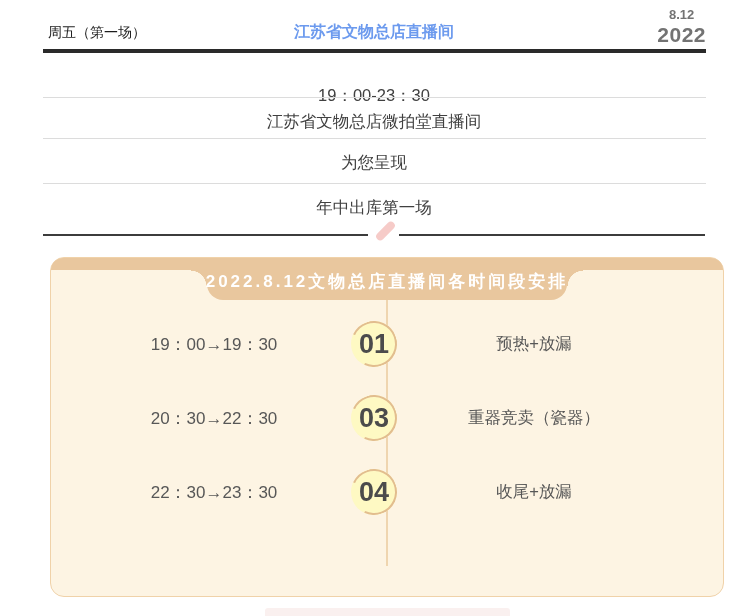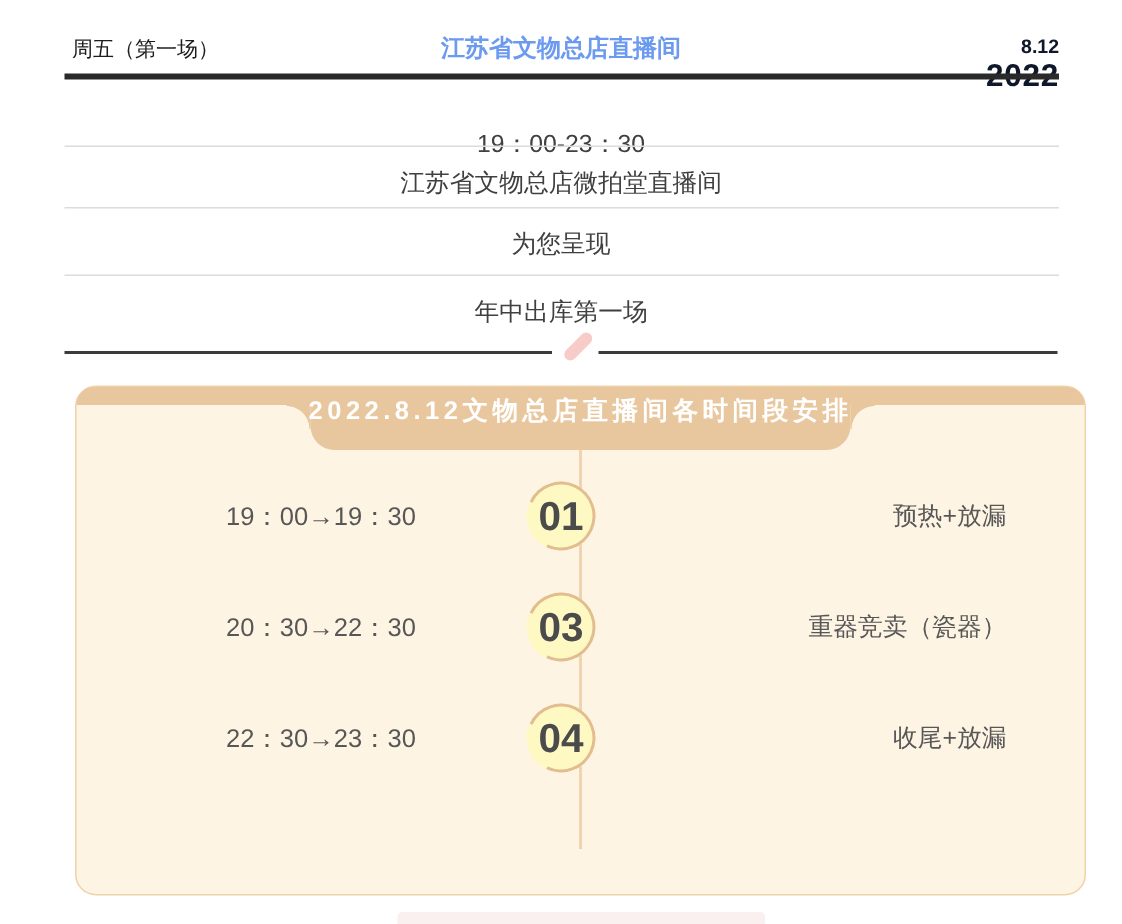--- a/index.html
+++ b/index.html
@@ -6,55 +6,55 @@
   body{
     width:748px;height:616px;position:relative;overflow:hidden;
     background:#ffffff;
     font-family:"Liberation Sans","DejaVu Sans",sans-serif;
     color:#414141;
   }
   
   .session-label{position:absolute;left:48px;top:24px;font-size:14px;color:#1c1c1c;}
   .page-title{position:absolute;left:0;right:0;top:22px;text-align:center;
     color:#6c9aee;font-size:16px;font-weight:bold;}
-  .date-block{position:absolute;right:42px;top:24px;text-align:right;color:#0f172a;line-height:1.15;}
+  .date-block{position:absolute;right:42px;top:8px;text-align:center;color:#737373;line-height:1.15;}
   .date-small{font-size:13px;font-weight:bold;}
   .date-year{font-size:21px;font-weight:bold;letter-spacing:0.5px;}
   .thick-rule{position:absolute;left:43px;width:663px;top:49px;height:4px;background:#2a2a2a;}
   
   .intro-line{position:absolute;left:0;right:0;text-align:center;font-size:16.5px;color:#404040;}
   .il-0{top:85px;} .il-1{top:111px;} .il-2{top:152px;} .il-3{top:197px;}
   .thin-rule{position:absolute;left:43px;width:663px;height:1px;background:#dcdcdc;}
   .tr-0{top:97px;} .tr-1{top:138px;} .tr-2{top:183px;}
   .dark-rule{position:absolute;top:234px;height:2px;background:#3c3c3c;}
   .dr-left{left:43px;width:325px;}
   .dr-right{left:399px;width:306px;}
   .pink-slash{position:absolute;left:374px;top:227px;width:23px;height:8px;
     background:#f6cbc8;border-radius:5px;transform:rotate(-45deg);}
   
   .card{position:absolute;left:50px;top:257px;width:674px;height:340px;box-sizing:border-box;
     background:#fdf4e3;border:1px solid #f0d2a9;border-radius:14px;}
   .card-topbar{position:absolute;top:0;left:0;right:0;height:12px;background:#e9c79e;
     border-radius:13px 13px 0 0;}
   .card-tab{position:absolute;top:0;left:50%;transform:translateX(-50%);
     width:360px;height:42px;background:#e9c79e;border-radius:0 0 16px 16px;
-    display:flex;justify-content:center;}
+    display:flex;align-items:center;justify-content:center;}
   .fillet{position:absolute;top:12px;width:16px;height:16px;}
   .fillet-left{left:calc(50% - 196px);
     background:radial-gradient(circle at 0% 100%, rgba(0,0,0,0) 15px, #e9c79e 15.5px);}
   .fillet-right{left:calc(50% + 180px);
     background:radial-gradient(circle at 100% 100%, rgba(0,0,0,0) 15px, #e9c79e 15.5px);}
   .card-title{color:#ffffff;font-size:17px;font-weight:bold;letter-spacing:3px;
     padding-top:4px;white-space:nowrap;}
   .timeline{position:absolute;left:50%;transform:translateX(-50%);top:42px;height:266px;
     width:2px;background:#efd5af;}
   .rows{position:absolute;left:0;right:0;top:49px;}
   .row{display:flex;align-items:center;height:74px;}
   .cell-time{flex:1;text-align:center;padding-left:26px;font-size:17px;color:#575757;}
-  .cell-activity{flex:1;text-align:right;padding-right:52px;font-size:16.5px;color:#575757;}
+  .cell-activity{flex:1;text-align:center;padding-right:52px;font-size:16.5px;color:#575757;}
   .circle{position:relative;width:46px;height:46px;background:#fef9c3;border-radius:50%;}
   .arc{position:absolute;top:0;left:0;right:0;bottom:0;border-radius:50%;
     border:2px solid #e2bd8f;border-left-color:transparent;transform:rotate(-20deg);}
   .num{position:absolute;top:0;left:0;right:0;bottom:0;display:flex;align-items:center;
     justify-content:center;font-size:27px;font-weight:bold;color:#4b4b4b;}
   
   .pink-strip{position:absolute;left:265px;top:608px;width:245px;height:8px;
     background:#faf0ef;border-radius:3px 3px 0 0;}
 </style>
 </head>

